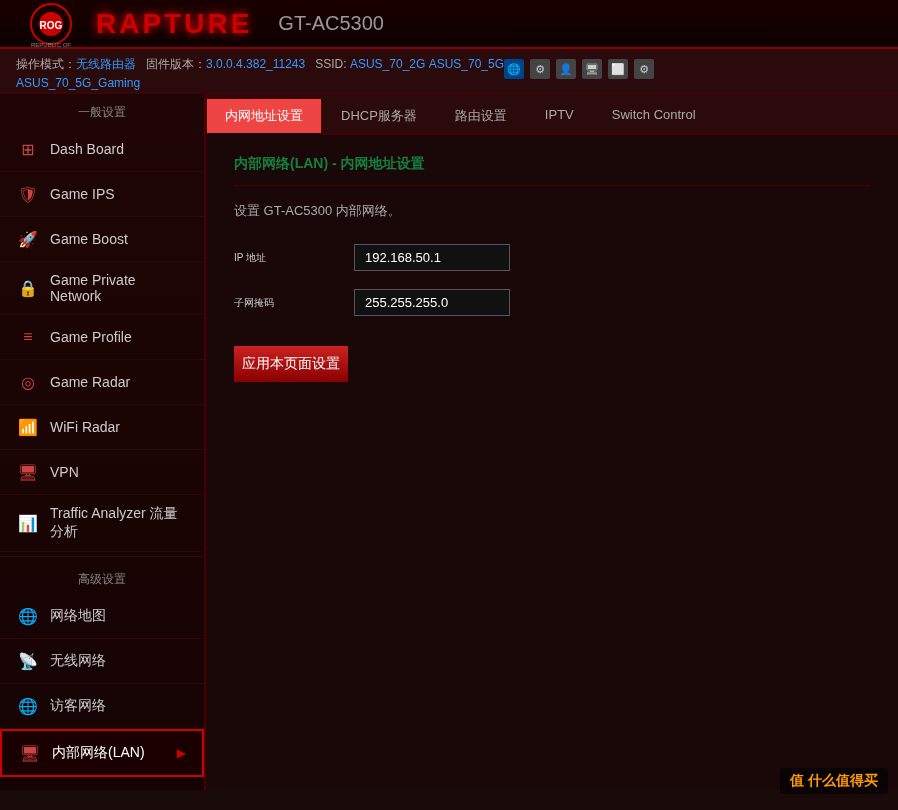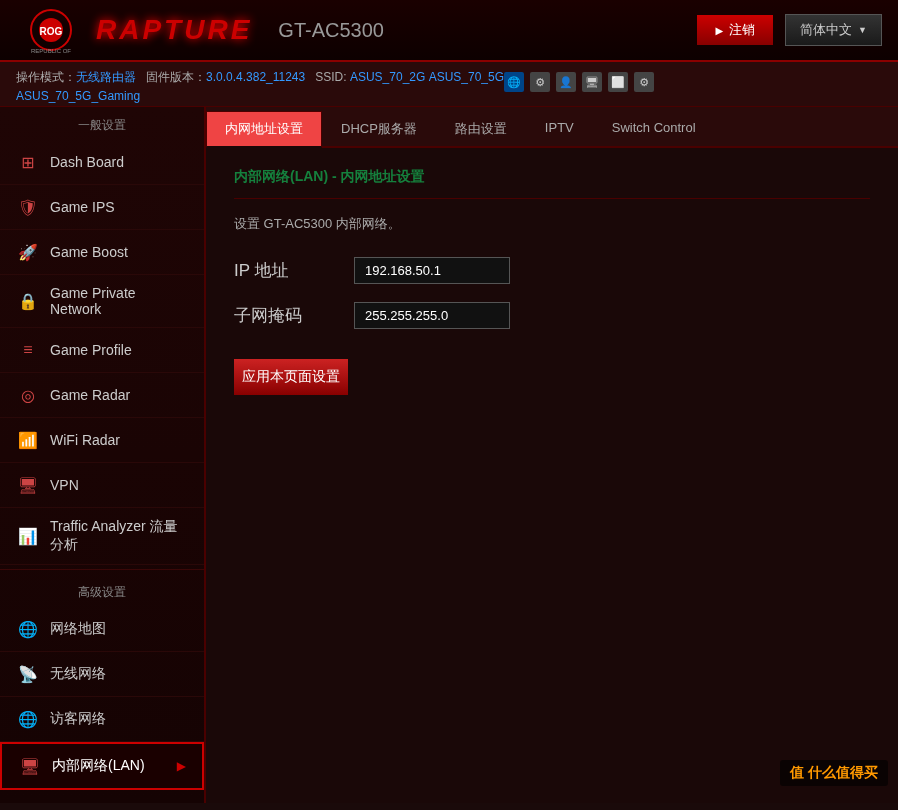--- a/index.html
+++ b/index.html
@@ -8,42 +8,41 @@
       height: 810px;
       background: #1a0a0a;
       font-family: 'Microsoft YaHei', Arial, sans-serif;
       overflow: hidden;
       color: #ccc;
     }
 
     
     .header {
       background: linear-gradient(180deg, #1a0000 0%, #0d0000 100%);
-      height: 62px;
+      height: 49px;
       display: flex;
       align-items: center;
       padding: 0 16px;
       border-bottom: 2px solid #8b0000;
       position: relative;
     }
     .header-logo {
       display: flex;
       align-items: center;
       gap: 10px;
     }
     .rog-logo {
       width: 70px;
       height: 50px;
     }
     .rapture-text {
       font-size: 28px;
       font-weight: 900;
       color: #cc0000;
       letter-spacing: 3px;
-      font-style: italic;
       text-shadow: 0 0 10px #ff0000;
     }
     .model-name {
       color: #999;
       font-size: 20px;
       margin-left: 16px;
     }
     .header-right {
       margin-left: auto;
       display: flex;
@@ -224,21 +223,21 @@
     }
 
     
     .form-row {
       display: flex;
       align-items: center;
       margin-bottom: 18px;
     }
     .form-label {
       width: 120px;
-      font-size: 17px;
+      font-size: 10px;
       color: #ccc;
       flex-shrink: 0;
     }
     .form-input {
       background: #111;
       border: 1px solid #555;
       color: #fff;
       padding: 5px 10px;
       font-size: 13px;
       width: 156px;
@@ -252,21 +251,21 @@
       padding: 9px 8px;
       font-size: 14px;
       cursor: pointer;
       margin-top: 12px;
       font-family: inherit;
     }
 
     
     .watermark {
       position: fixed;
-      bottom: 24px;
+      bottom: 16px;
       right: 10px;
       background: rgba(0,0,0,0.6);
       color: #ff9900;
       font-size: 14px;
       padding: 4px 10px;
       border-radius: 3px;
       font-weight: bold;
     }
 
     
@@ -282,24 +281,20 @@
 
     <svg class="rog-logo" viewBox="0 0 70 50">
       <circle cx="35" cy="25" r="20" fill="none" stroke="#cc0000" stroke-width="2"></circle>
       <circle cx="35" cy="25" r="12" fill="#cc0000"></circle>
       <text x="35" y="30" text-anchor="middle" fill="white" font-size="10" font-weight="bold">ROG</text>
       <text x="35" y="48" text-anchor="middle" fill="#888" font-size="6">REPUBLIC OF</text>
       <text x="35" y="55" text-anchor="middle" fill="#888" font-size="6">GAMERS</text>
     </svg>
     <span class="rapture-text">RAPTURE</span>
     <span class="model-name">GT-AC5300</span>
-  </div>
-  <div class="header-right">
-    <button class="btn-cancel">注销</button>
-    <button class="btn-lang">简体中文</button>
   </div>
 </div>
 
 <div class="info-bar">
   <div class="info-text">
     <span>操作模式：</span><span style="color:#3399ff;text-decoration:none;">无线路由器</span>
     &nbsp;
     <span>固件版本：</span><span style="color:#3399ff;">3.0.0.4.382_11243</span>
     &nbsp;
     <span>SSID:</span>&nbsp;<span style="color:#3399ff;">ASUS_70_2G</span>&nbsp;<span style="color:#3399ff;">ASUS_70_5G</span>

